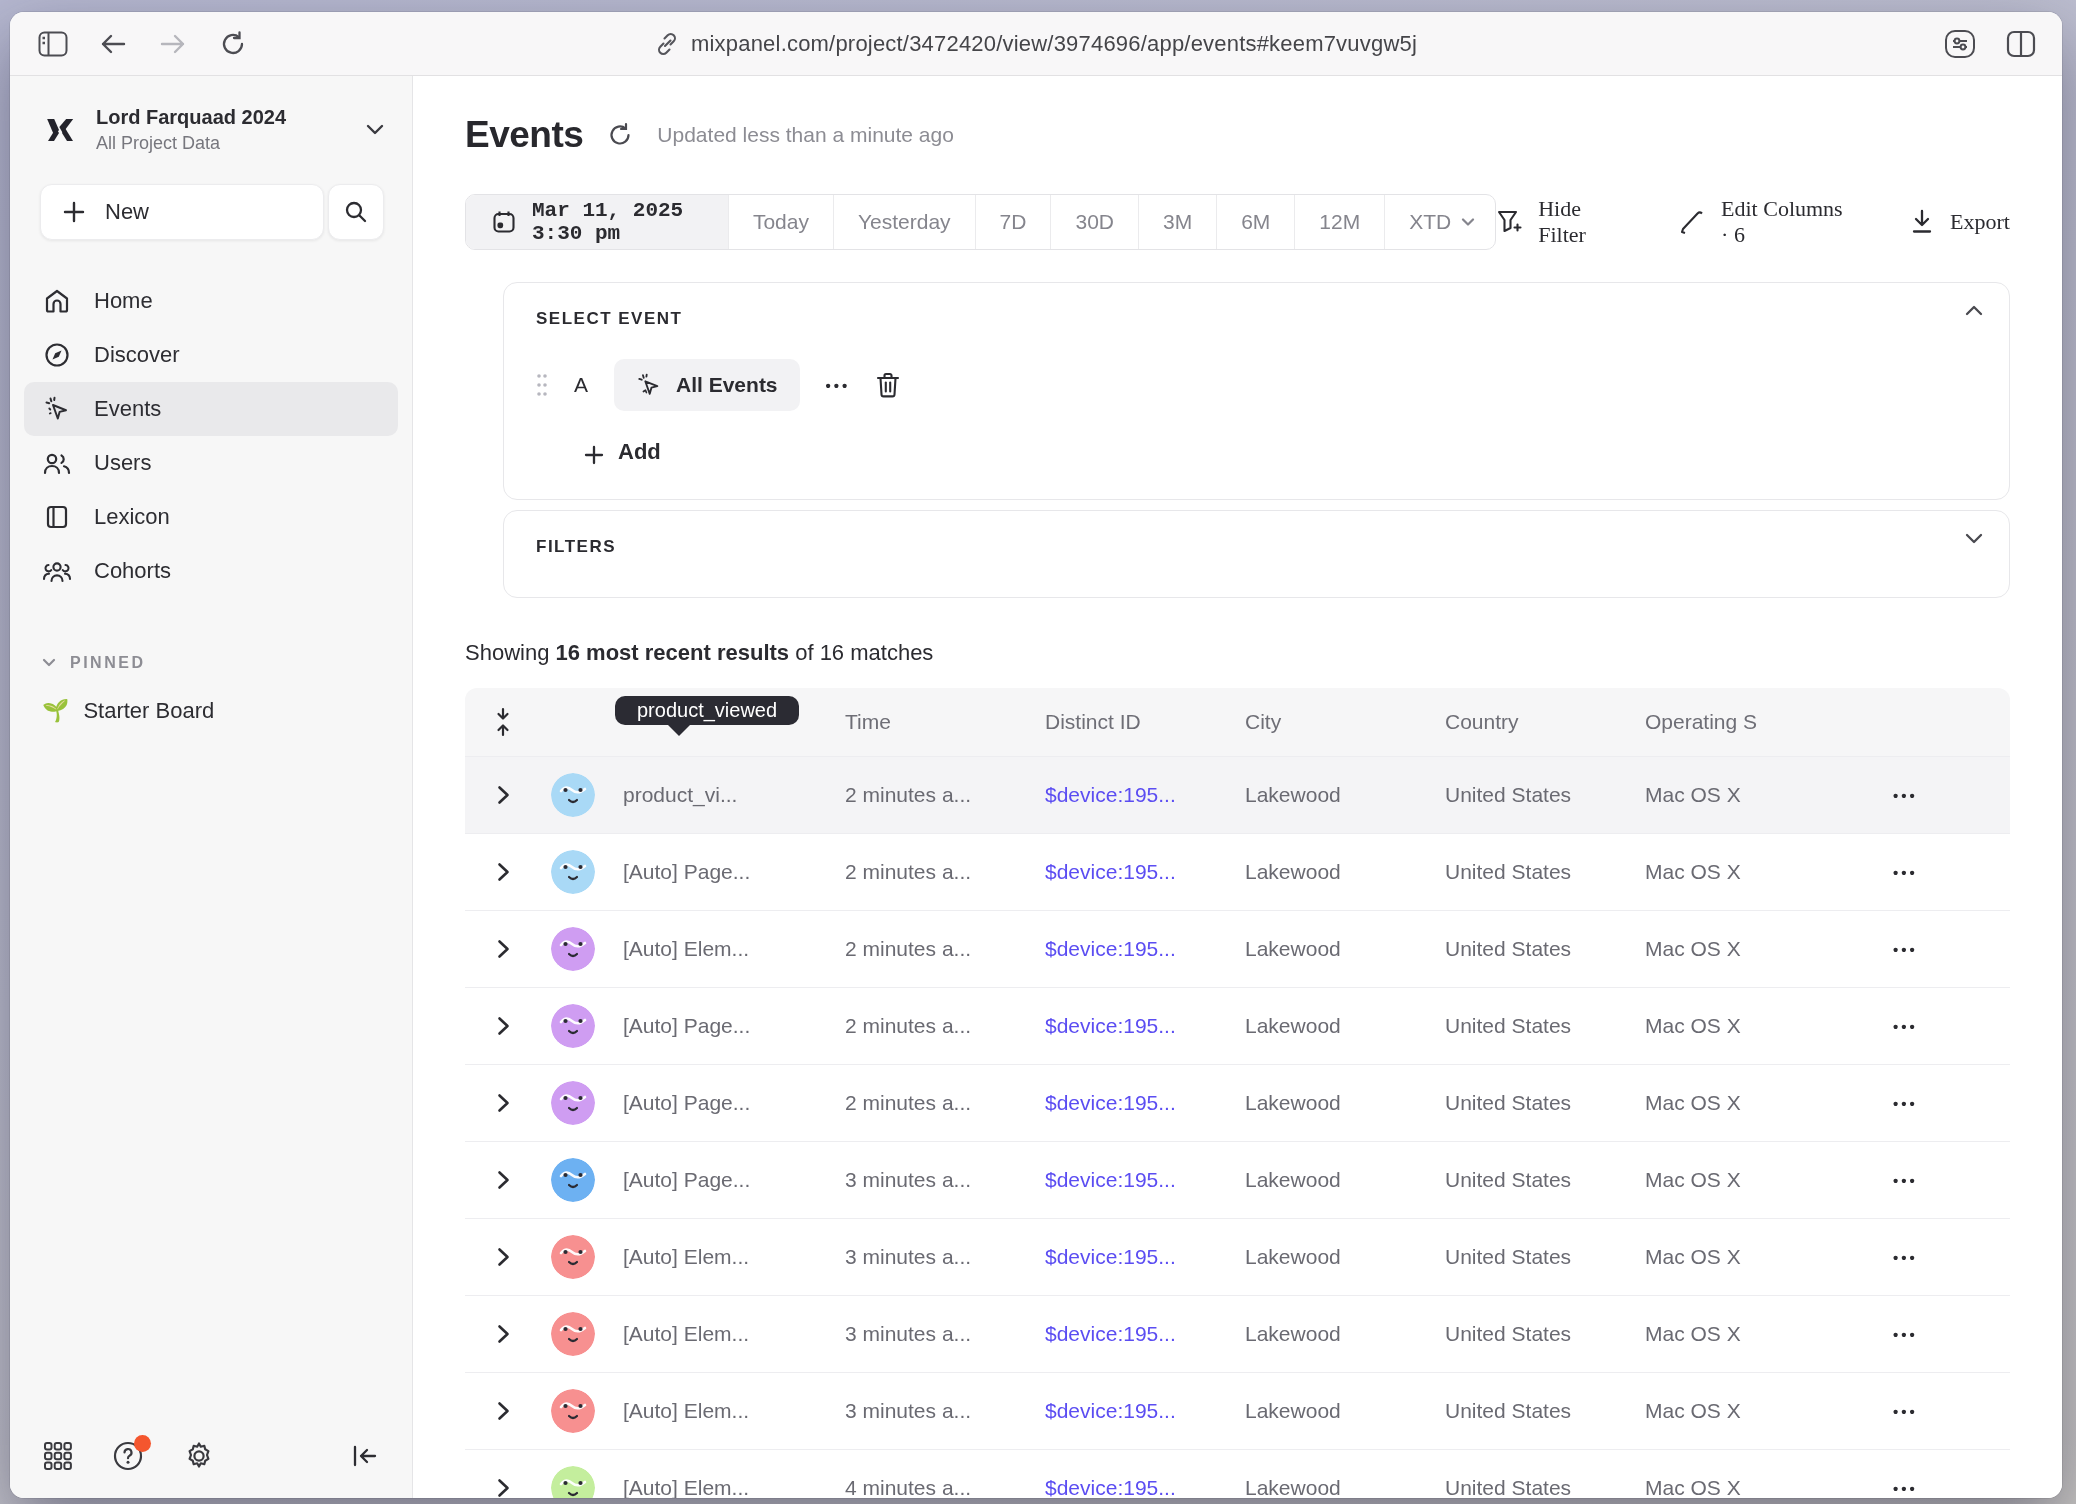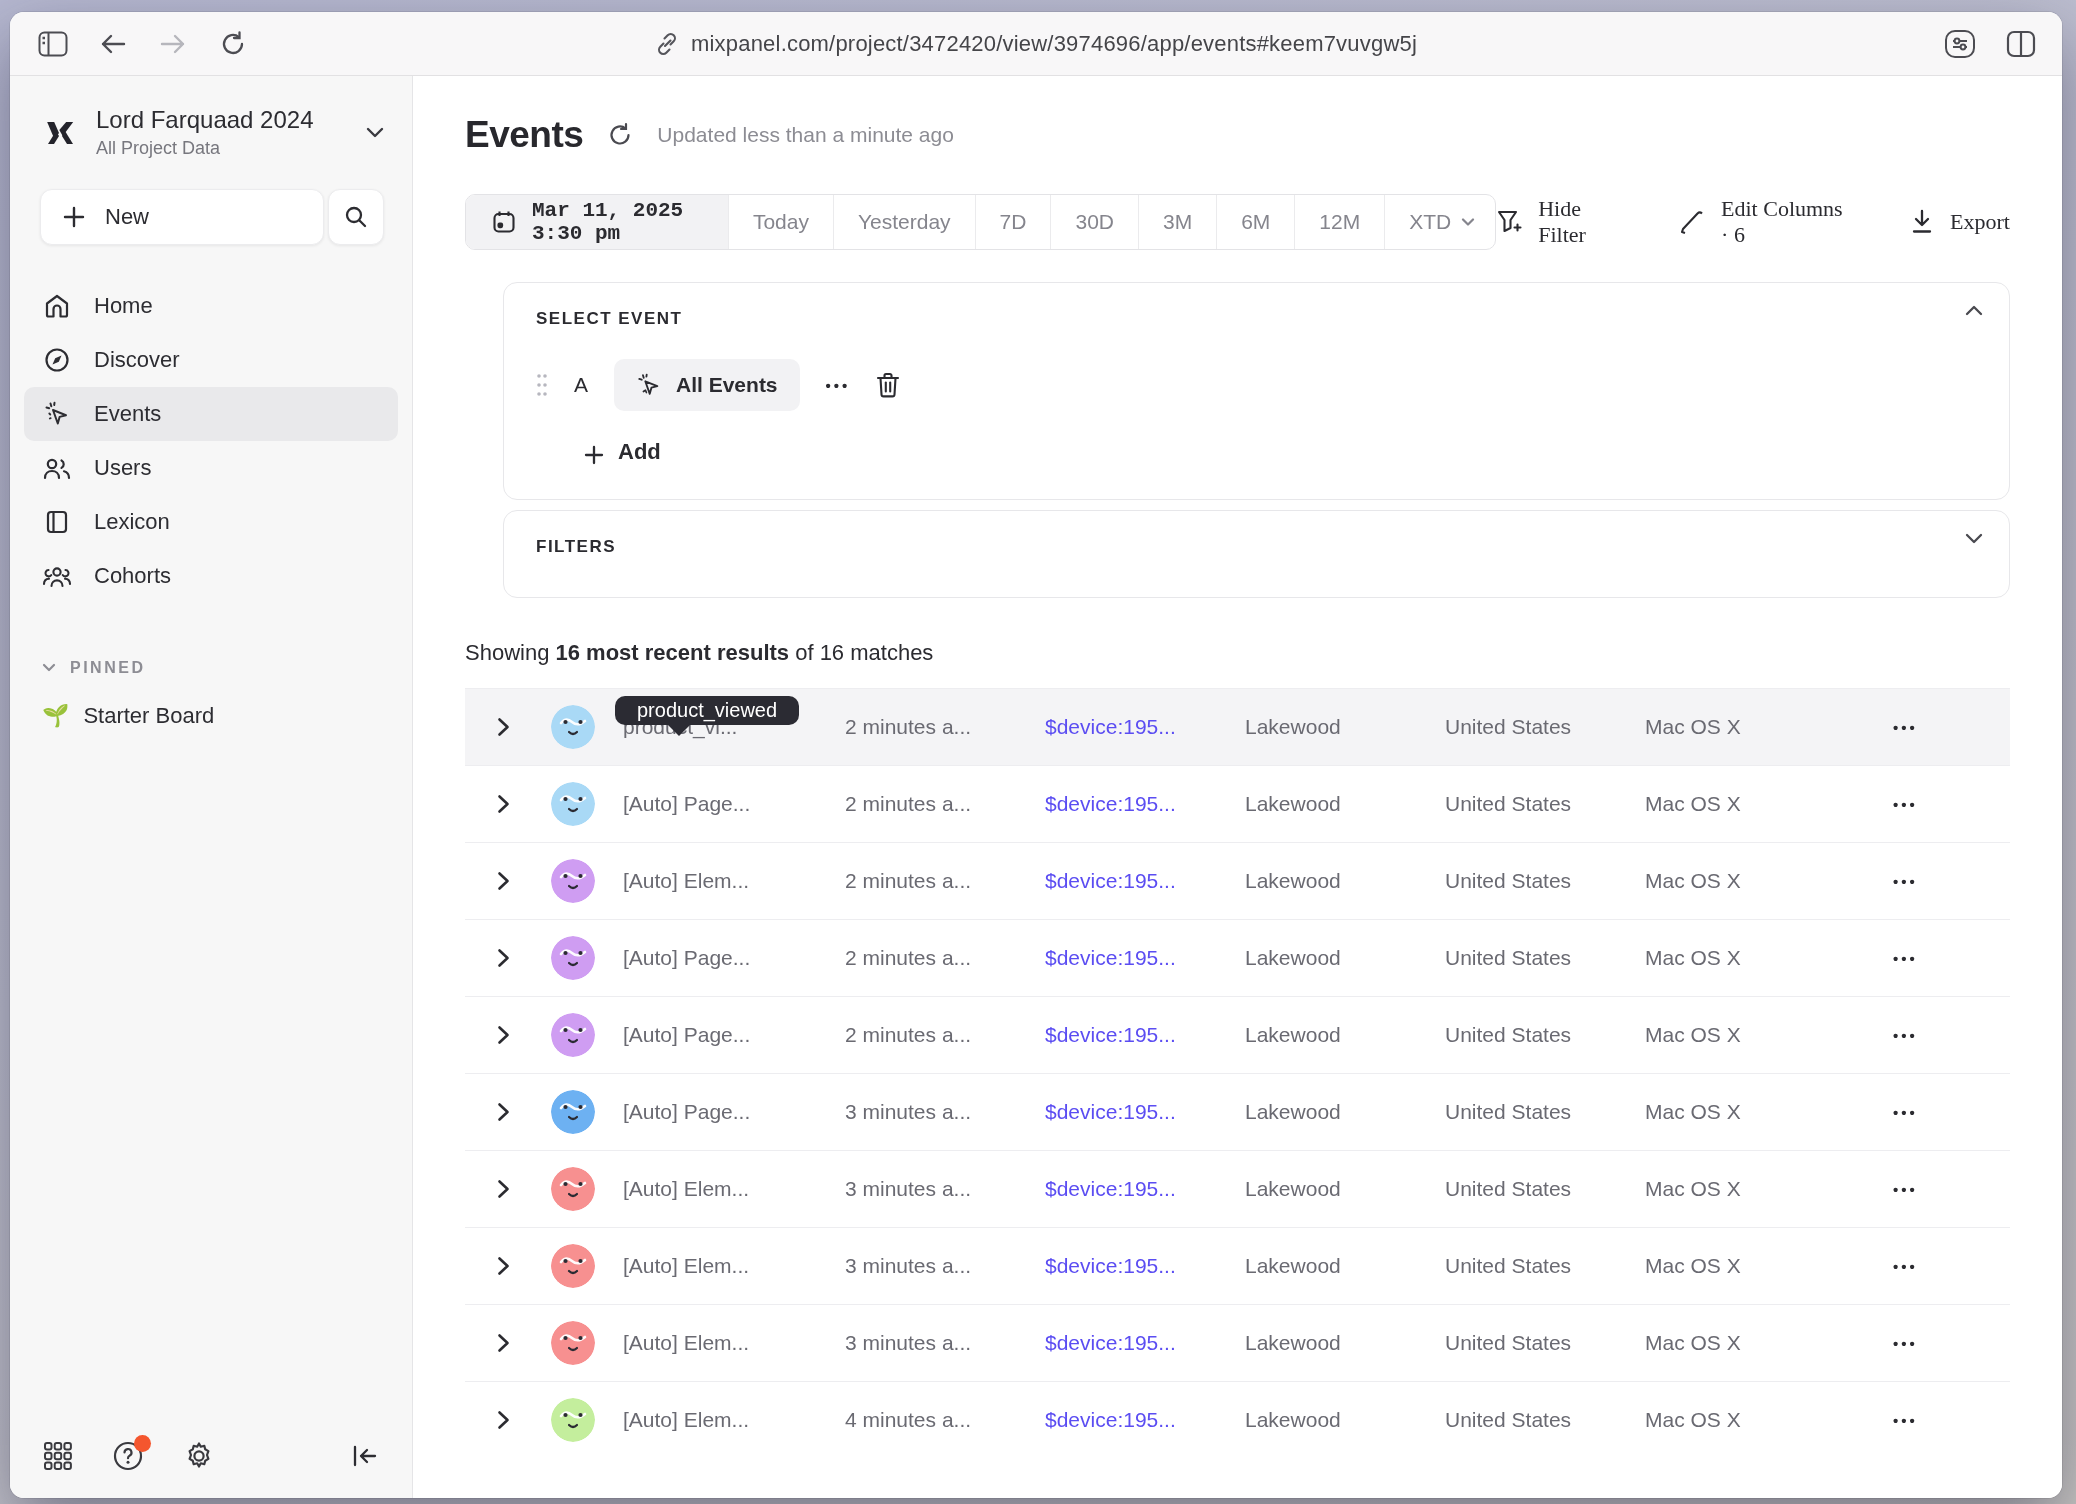--- a/index.html
+++ b/index.html
@@ -24,21 +24,21 @@
   .t-right { margin-left:auto; display:flex; align-items:center; gap:30px; color:#4c4c52; }
 
   
   .app { flex:1; display:flex; min-height:0; }
 
   
   .sidebar { width:403px; flex:0 0 403px; background:#f7f7f7; border-right:1px solid #e5e5e7;
     position:relative; padding-top:30px; }
   .workspace { display:flex; align-items:center; padding:0 28px 0 32px; gap:16px; }
   .ws-text { flex:1; }
-  .ws-name { font-size:24px; font-weight:400; color:#2c2c31; }
+  .ws-name { font-size:20px; font-weight:700; color:#2c2c31; }
   .ws-sub { font-size:18px; color:#77777e; margin-top:4px; }
   .newrow { display:flex; gap:4px; padding:0 28px 0 30px; margin-top:30px;align-items:center; }
   .btn-new { flex:1; height:56px; background:#fff; border:1px solid #ececee; border-radius:12px;
     box-shadow:0 1px 3px rgba(0,0,0,.07); display:flex; align-items:center; gap:20px;
     padding:0 22px; font-size:22px; color:#2c2c31; cursor:pointer; }
   .btn-search { width:56px; height:56px; background:#fff; border:1px solid #ececee; border-radius:12px;
     box-shadow:0 1px 3px rgba(0,0,0,.07); display:flex; align-items:center; justify-content:center; }
   .nav { margin-top:34px; padding:0 14px; }
   .nav-item { height:54px; display:flex; align-items:center; gap:22px; padding:0 18px;
     border-radius:10px; font-size:22px; color:#2d2d32; cursor:pointer; }
@@ -470,20 +470,36 @@
         <span class="card-chev">
           <svg width="18" height="11" viewBox="0 0 18 11" fill="none" stroke="currentColor" stroke-width="2.3" stroke-linecap="round" stroke-linejoin="round">
               <path d="M2 2 L9 9 L16 2"></path>
             </svg>
         </span>
       </div>
 
       <div class="results"><span>Showing </span><b>16 most recent results</b><span> of 16 matches</span></div>
 
       <div class="table">
+        <div class="thead">
+          <div class="c-exp">
+            <svg width="18" height="30" viewBox="0 0 18 30" fill="none" stroke="#2b2b30" stroke-width="2.2" stroke-linecap="round" stroke-linejoin="round">
+              <path d="M9 2 V11 M4.5 7 L9 11.5 L13.5 7"></path>
+              <path d="M9 28 V19 M4.5 23 L9 18.5 L13.5 23"></path>
+            </svg>
+          </div>
+          <div class="c-av"></div>
+          <div class="c-ev"></div>
+          <div class="c-tm">Time</div>
+          <div class="c-id">Distinct ID</div>
+          <div class="c-ct">City</div>
+          <div class="c-co">Country</div>
+          <div class="c-os">Operating S</div>
+          <div class="c-ac"></div>
+        </div>
         <div id="tbody">
             <div class="trow hover">
               <div class="c-exp">
                 <svg width="13" height="20" viewBox="0 0 13 20" fill="none" stroke="#2b2b30" stroke-width="2.6" stroke-linecap="round" stroke-linejoin="round">
                   <path d="M2.5 2.5 L10.5 10 L2.5 17.5"></path>
                 </svg>
               </div>
               <div class="c-av">
                 <svg class="avatar" viewBox="0 0 44 44">
                   <circle cx="22" cy="22" r="22" fill="#a9d9f6"></circle>

